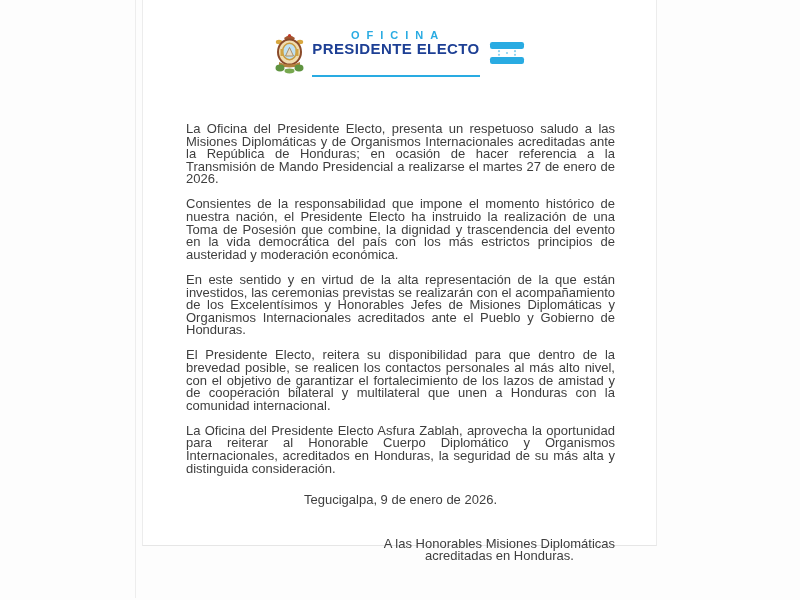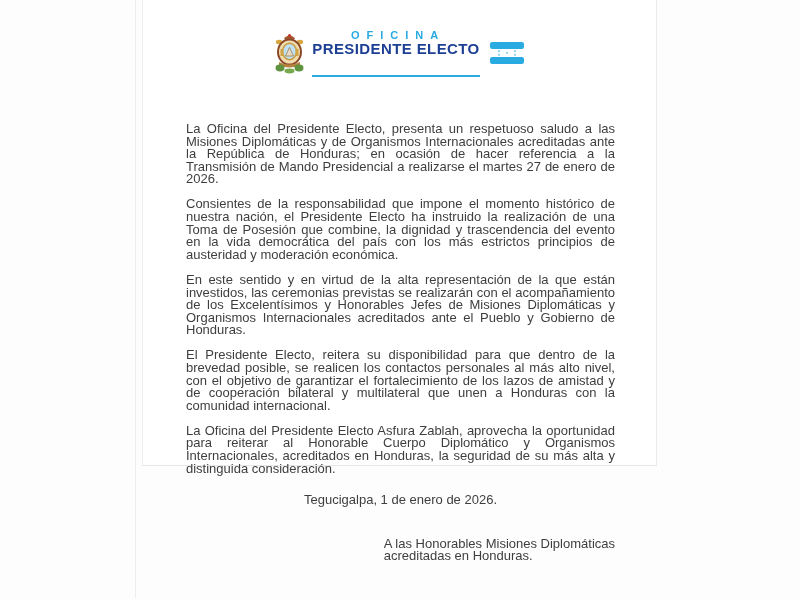--- a/index.html
+++ b/index.html
@@ -7,21 +7,21 @@
   body { font-family: "Liberation Sans", sans-serif; position: relative; }
 
   .viewport { position: absolute; inset: 0; background: #fdfdfd; }
 
   .page-edge-line {
     position: absolute; left: 135px; top: 0; bottom: 2px; width: 1px;
     background: #ededed;
   }
 
   .page {
-    position: absolute; left: 142px; top: 0; width: 515px; height: 466px;
+    position: absolute; left: 142px; top: 0; width: 515px; height: 546px;
     background: #ffffff;
     border-left: 1px solid #ececec;
     border-right: 1px solid #ececec;
     border-bottom: 1px solid #e6e6e6;
   }
 
   
   .letterhead {
     margin-top: 30px;
     display: flex; justify-content: center; align-items: center;
@@ -54,21 +54,21 @@
     margin-bottom: 12.5px;
   }
   .dateline {
     text-align: center;
     margin-top: 19px;
   }
   .addressee {
     margin-top: 31px;
     display: flex; justify-content: flex-end;
   }
-  .addressee-inner { text-align: left; }
+  .addressee-inner { text-align: center; }
 </style>
 </head>
 <body>
 
 <div class="viewport">
 
   <div class="page-edge-line"></div>
 
   <div class="page">
 
@@ -115,21 +115,21 @@
       </svg>
     </div>
 
     <div class="letter-body">
       <p class="para">La Oficina del Presidente Electo, presenta un respetuoso saludo a las Misiones Diplomáticas y de Organismos Internacionales acreditadas ante la República de Honduras; en ocasión de hacer referencia a la Transmisión de Mando Presidencial a realizarse el martes 27 de enero de 2026.</p>
       <p class="para">Consientes de la responsabilidad que impone el momento histórico de nuestra nación, el Presidente Electo ha instruido la realización de una Toma de Posesión que combine, la dignidad y trascendencia del evento en la vida democrática del país con los más estrictos principios de austeridad y moderación económica.</p>
       <p class="para">En este sentido y en virtud de la alta representación de la que están investidos, las ceremonias previstas se realizarán con el acompañamiento de los Excelentísimos y Honorables Jefes de Misiones Diplomáticas y Organismos Internacionales acreditados ante el Pueblo y Gobierno de Honduras.</p>
       <p class="para">El Presidente Electo, reitera su disponibilidad para que dentro de la brevedad posible, se realicen los contactos personales al más alto nivel, con el objetivo de garantizar el fortalecimiento de los lazos de amistad y de cooperación bilateral y multilateral que unen a Honduras con la comunidad internacional.</p>
       <p class="para">La Oficina del Presidente Electo Asfura Zablah, aprovecha la oportunidad para reiterar al Honorable Cuerpo Diplomático y Organismos Internacionales, acreditados en Honduras, la seguridad de su más alta y distinguida consideración.</p>
 
-      <p class="dateline">Tegucigalpa, 1 de enero de 2026.</p>
+      <p class="dateline">Tegucigalpa, 9 de enero de 2026.</p>
 
       <div class="addressee">
         <div class="addressee-inner">
           <div>A las Honorables Misiones Diplomáticas</div>
           <div>acreditadas en Honduras.</div>
         </div>
       </div>
     </div>
 
   </div>

